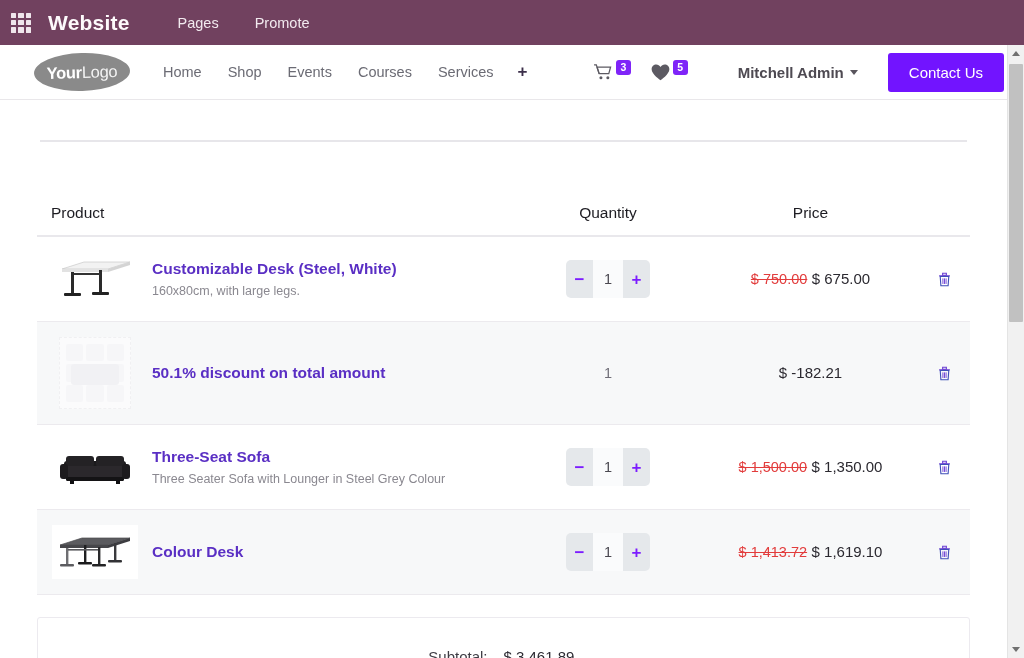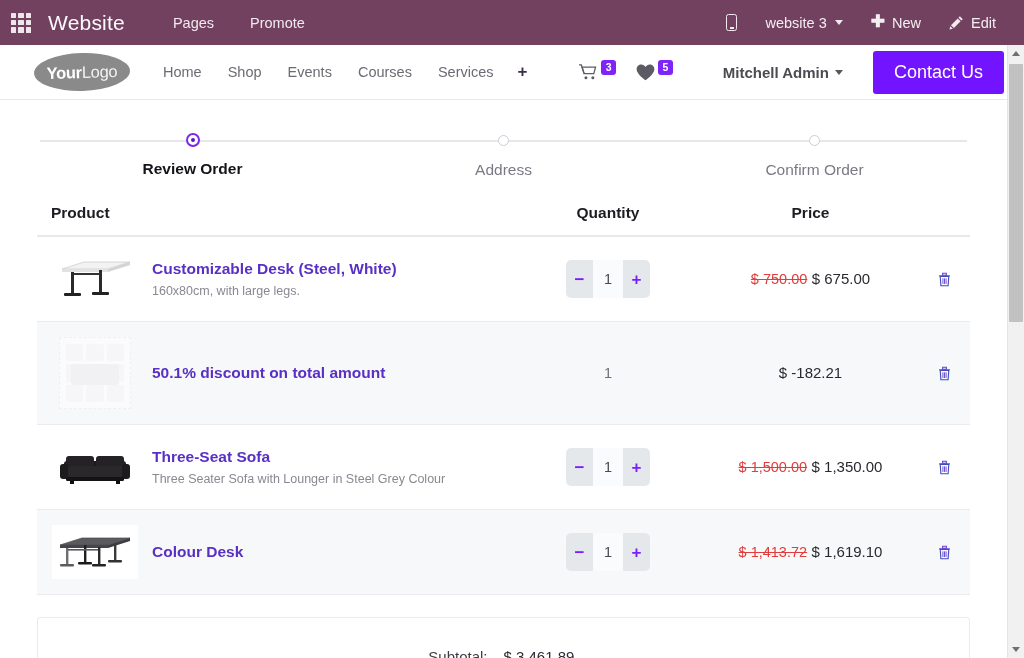--- a/index.html
+++ b/index.html
@@ -39,21 +39,21 @@
     padding: 3px;
     cursor: pointer;
   }
   .apps-grid i {
     background: #efe6ec;
     display: block;
     border-radius: 0.5px;
   }
   .odoo-brand {
     font-size: 21px;
-    font-weight: normal;
+    font-weight: bold;
     margin-left: 14px;
     margin-right: 30px;
     letter-spacing: .2px;
     color: #fdfafc;
     cursor: pointer;
   }
   .odoo-menu {
     display: flex;
     align-items: flex-start;
     gap: 0px;
@@ -211,21 +211,21 @@
   .caret-d-dark {
     width: 0; height: 0;
     border-left: 4.5px solid transparent;
     border-right: 4.5px solid transparent;
     border-top: 5px solid #59555d;
     display: inline-block;
   }
   .contact-btn {
     background: #7214ff;
     color: #fff;
-    font-size: 18px;
+    font-size: 15px;
     padding: 11px 21px;
     border: none;
     border-radius: 3px;
     cursor: pointer;
     margin-left: 18px;
     font-family: inherit;
     white-space: nowrap;
   }
 
   
@@ -292,21 +292,21 @@
 
   
   .order-table {
     width: 100%;
     border-collapse: collapse;
     margin-top: 6px;
   }
   .order-table thead th {
     font-size: 15.5px;
     color: #1d1c22;
-    font-weight: bold;
+    font-weight: normal;
     padding: 8px 0 13px;
     border-bottom: 2px solid #e9e8ec;
     text-align: center;
   }
   .order-table thead th.th-product {
     text-align: left;
     padding-left: 14px;
   }
   .order-table tbody tr {
     border-bottom: 1px solid #eceaee;
@@ -513,41 +513,20 @@
         <i></i>
         <i></i>
         <i></i>
         <i></i>
     </div>
     <div class="odoo-brand">Website</div>
     <div class="odoo-menu">
       <div class="mi">Pages</div>
       <div class="mi">Promote</div>
     </div>
-    <div class="odoo-right">
-      <div class="ri">
-        <span class="mobile-ic"></span>
-      </div>
-      <div class="ri">
-        <span>website 3</span>
-        <span class="caret-d"></span>
-      </div>
-      <div class="ri">
-        <span class="plus-ic">✚</span>
-        <span>New</span>
-      </div>
-      <div class="ri">
-        <span class="pencil-ic">
-          <svg width="15" height="15" viewBox="0 0 16 16">
-            <path d="M11.6 1.3l3.1 3.1-1.5 1.5-3.1-3.1zM9.3 3.6l3.1 3.1-7.2 7.2-3.1-3.1zM1.3 11.9l2.8 2.8-3.6.8z" fill="#f2eaef"></path>
-          </svg>
-        </span>
-        <span>Edit</span>
-      </div>
-    </div>
   </div>
 
   <div class="site-header">
     <div class="logo">
       <span class="logo-txt"><b>Your</b><span>Logo</span></span>
     </div>
 
     <div class="site-nav">
       <div class="ni">Home</div>
       <div class="ni">Shop</div>
@@ -586,34 +565,20 @@
 
       <button class="contact-btn">Contact Us</button>
     </div>
   </div>
 
   <div class="page-body">
     <div class="container">
 
       <div class="stepper">
         <div class="stepper-line"></div>
-        <div class="steps">
-          <div class="step active">
-            <div class="dot"></div>
-            <div class="lbl">Review Order</div>
-          </div>
-          <div class="step">
-            <div class="dot"></div>
-            <div class="lbl">Address</div>
-          </div>
-          <div class="step">
-            <div class="dot"></div>
-            <div class="lbl">Confirm Order</div>
-          </div>
-        </div>
       </div>
 
       <table class="order-table">
         <thead>
           <tr>
             <th class="th-product">Product</th>
             <th style="width:190px">Quantity</th>
             <th style="width:215px">Price</th>
             <th style="width:52px"></th>
           </tr>

